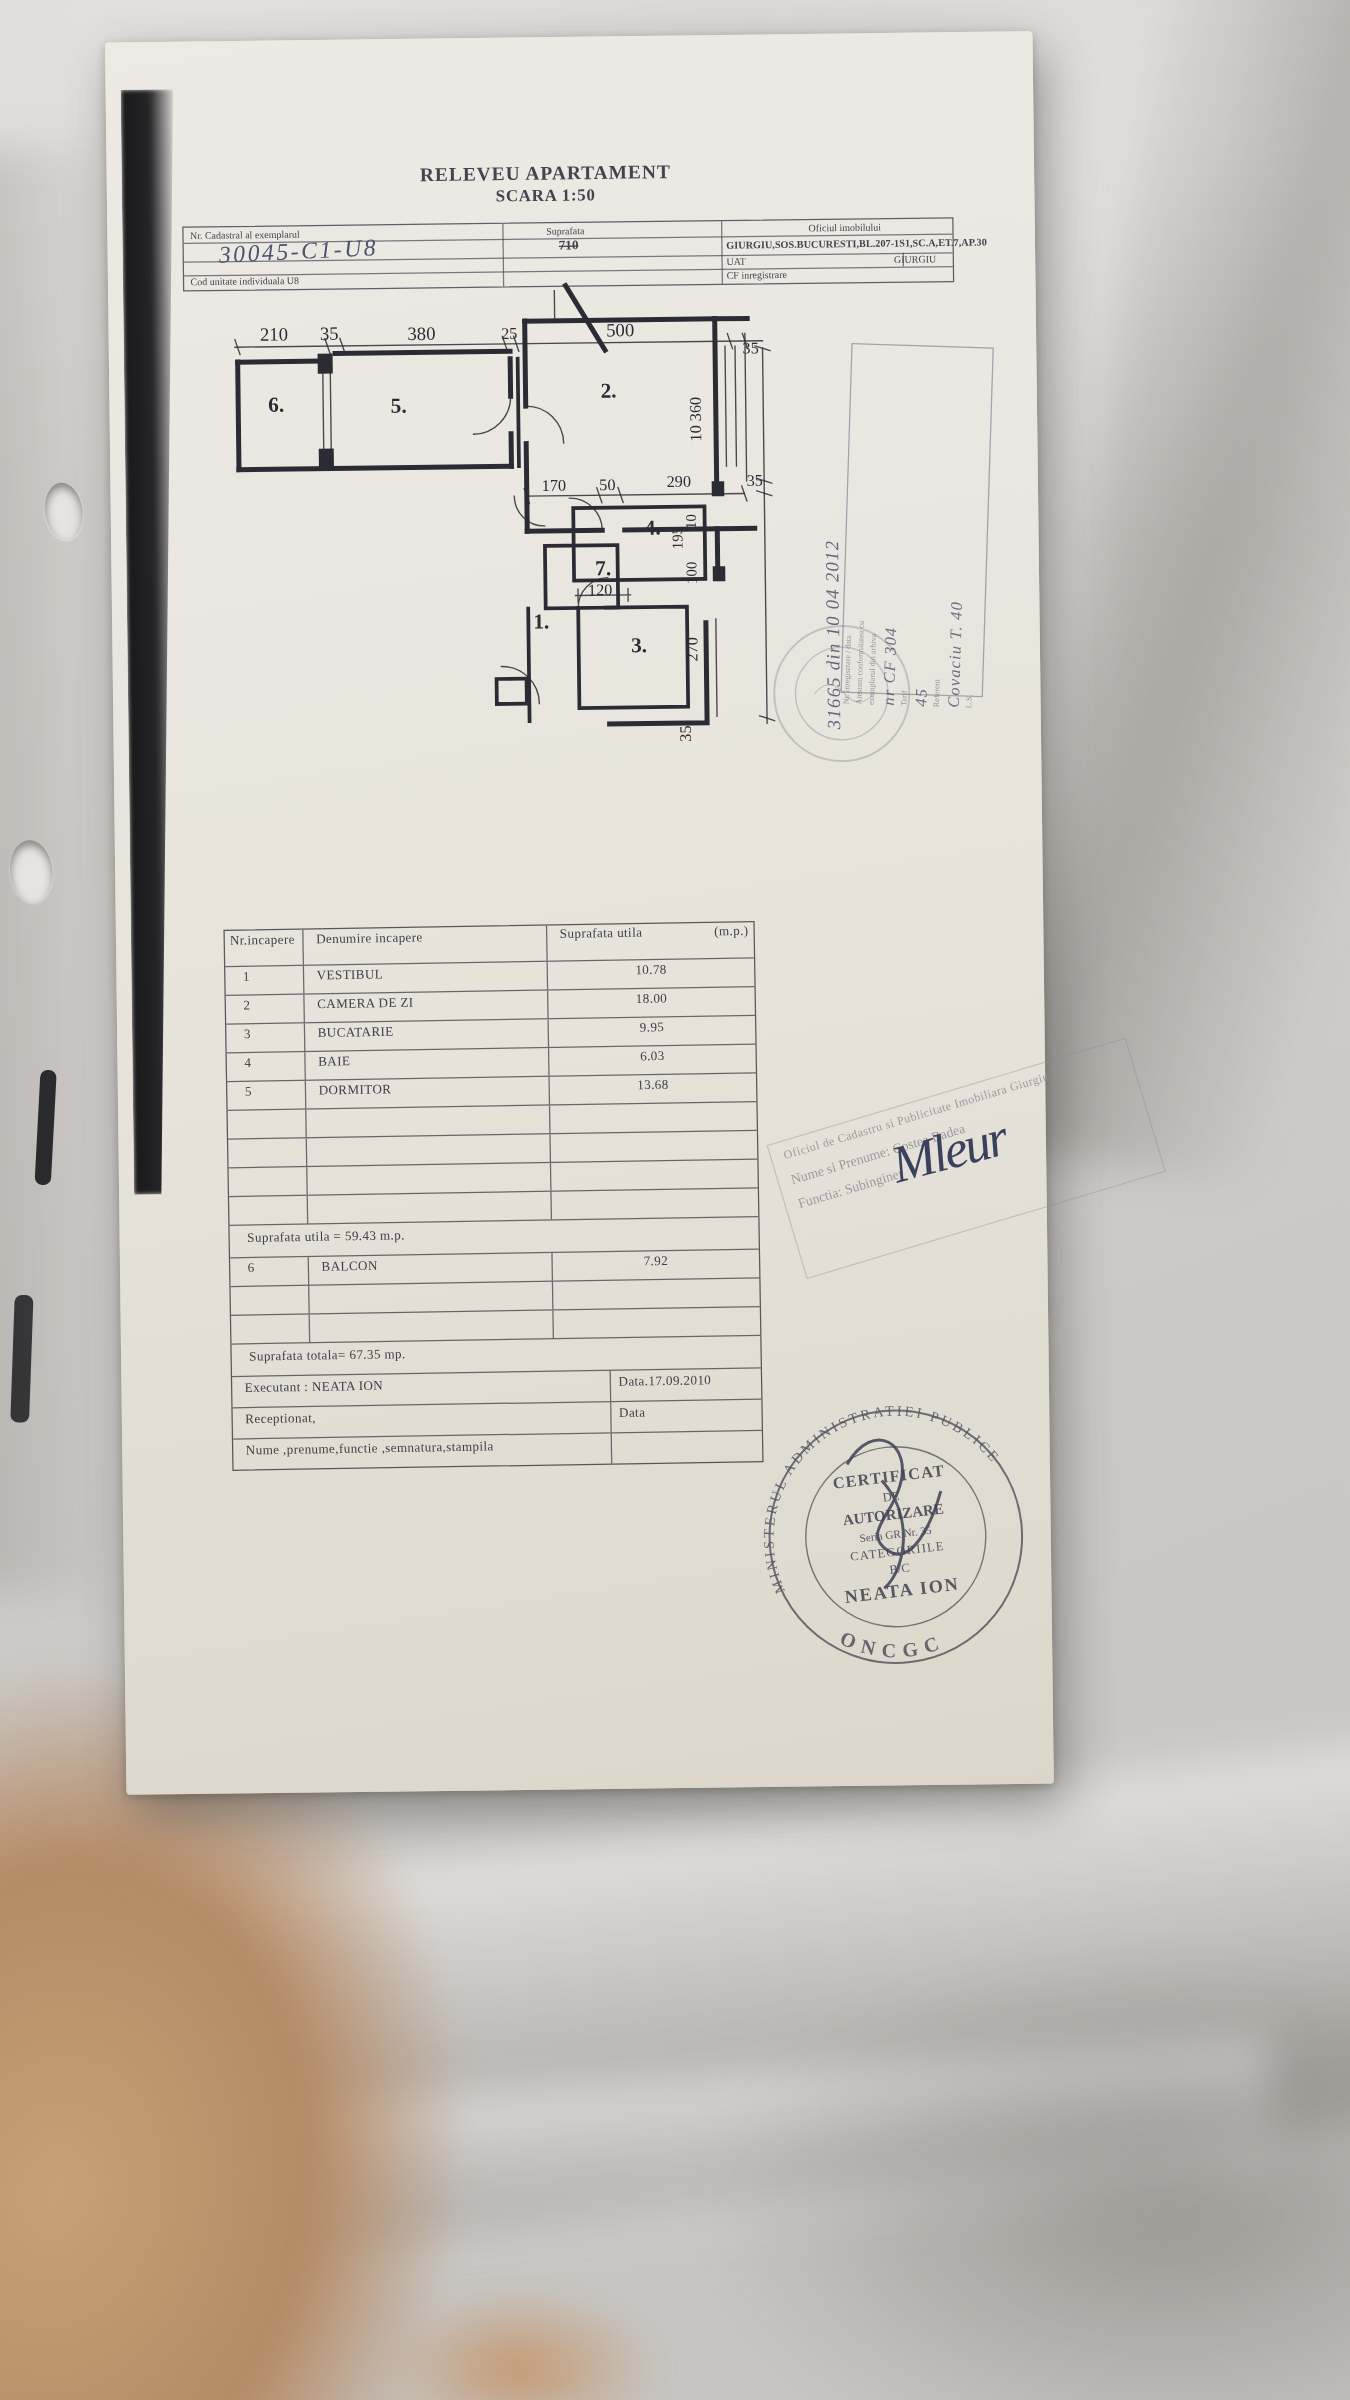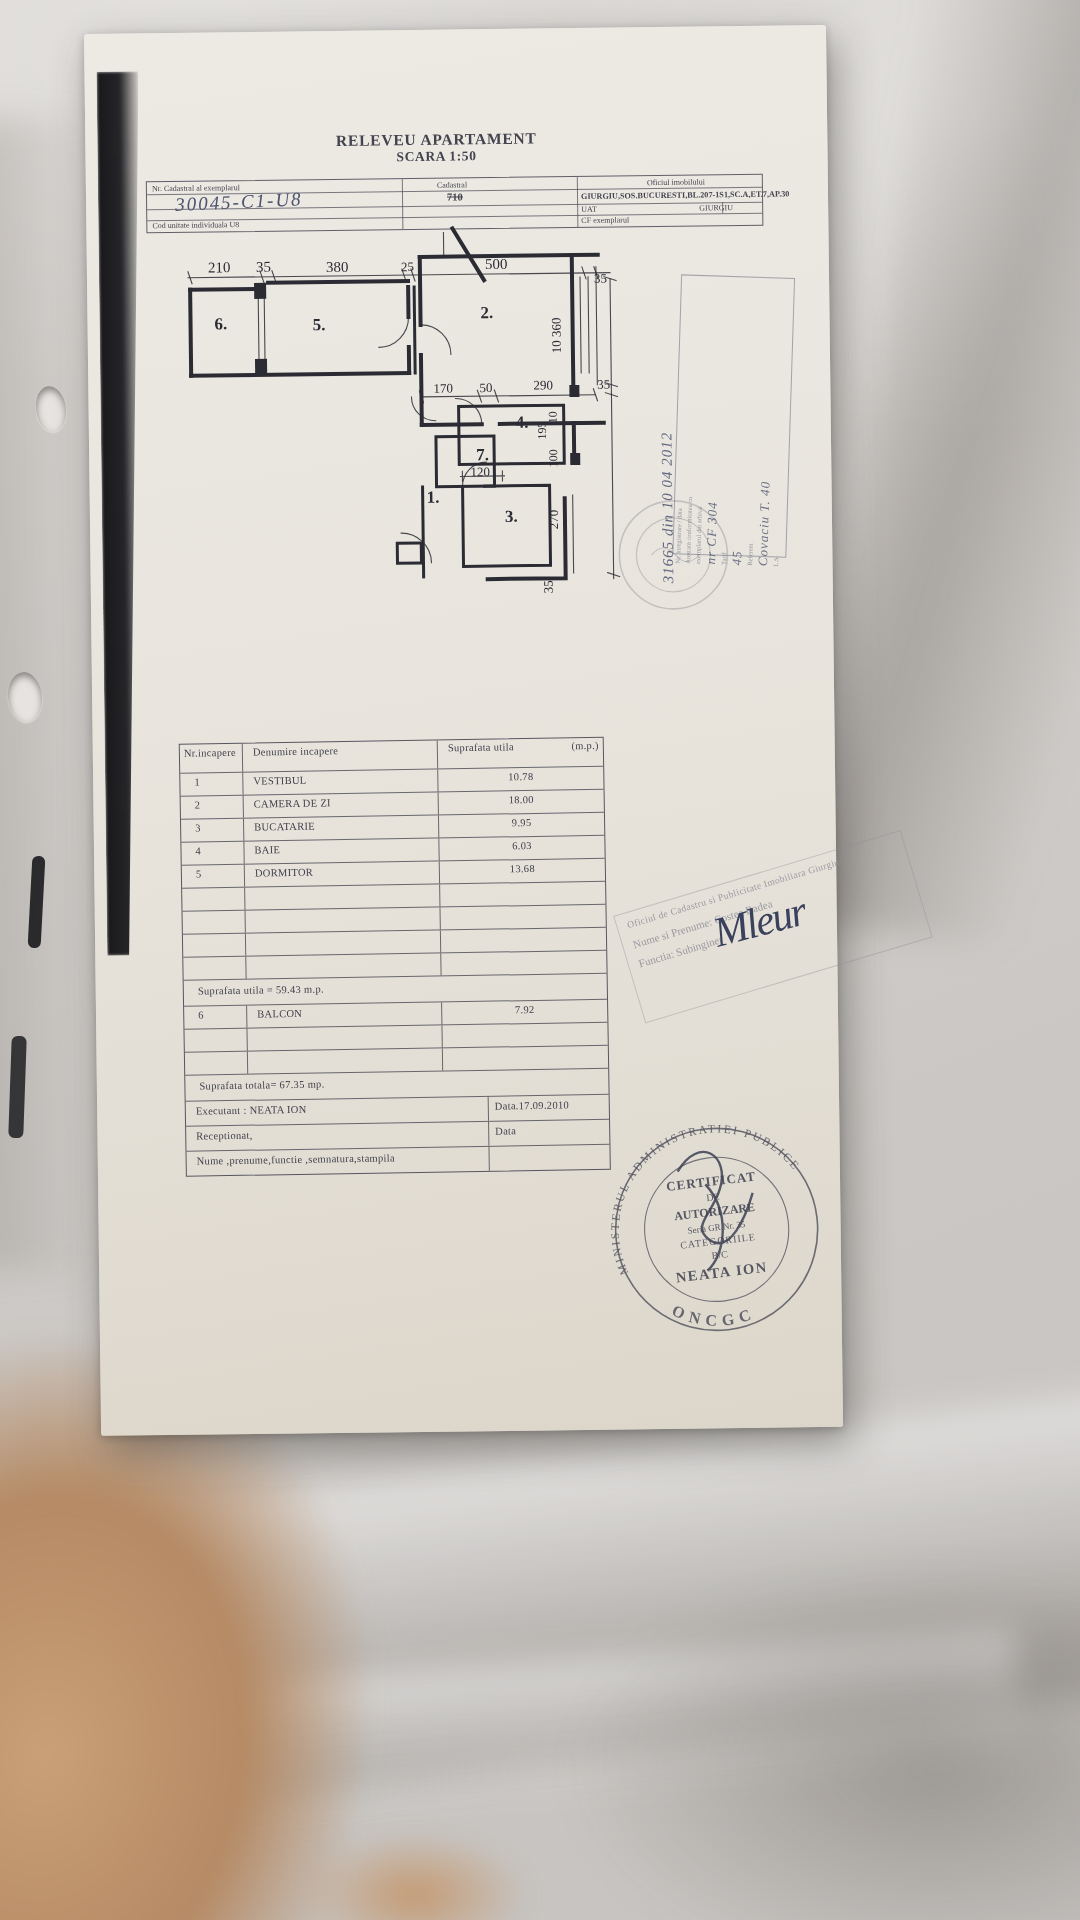--- a/index.html
+++ b/index.html
@@ -126,28 +126,28 @@
 
     <div class="htab print abs">
       <div class="hline" style="top:12px"></div>
       <div class="hline" style="top:27px"></div>
       <div class="hline" style="top:38px"></div>
       <div class="vline" style="left:255px"></div>
       <div class="vline" style="left:430px"></div>
       <div class="vline" style="left:575px;top:27px;height:11px"></div>
       <div class="txt" style="left:5px;top:2px">Nr. Cadastral al exemplarul</div>
       <div class="txt hand hw-cadastral">30045-C1-U8</div>
-      <div class="txt" style="left:290px;top:2px">Cadastral</div>
+      <div class="txt" style="left:290px;top:2px">Suprafata</div>
       <div class="txt" style="left:300px;top:13px;font-weight:bold;font-size:10.5px;text-decoration:line-through">710</div>
       <div class="txt" style="left:500px;top:2px">Oficiul imobilului</div>
       <div class="txt" style="left:434px;top:15px;font-size:8.2px;font-weight:bold">GIURGIU,SOS.BUCURESTI,BL.207-1S1,SC.A,ET.7,AP.30</div>
       <div class="txt" style="left:434px;top:28px">UAT</div>
-      <div class="txt" style="left:552px;top:28px">GIURGIU</div>
+      <div class="txt" style="left:568px;top:28px">GIURGIU</div>
       <div class="txt" style="left:5px;top:39px">Cod unitate individuala U8</div>
-      <div class="txt" style="left:434px;top:39px">CF exemplarul</div>
+      <div class="txt" style="left:434px;top:39px">CF inregistrare</div>
     </div>
 
     <svg class="plan abs" viewBox="0 0 440 480">
       <g stroke="#2b2b34" fill="none" stroke-linecap="square">
         <path class="t" d="M6,50 H428"></path>
         <path class="t" d="M6,44 l4,12 M78,44 l4,12 M90,44 l4,12 M220,44 l4,12 M229,44 l4,12 M400,44 l4,12 M412,44 l4,12"></path>
         <path class="w" d="M271,4 L302,56"></path>
         <path class="t" d="M262,8 V30"></path>
         <path class="w" d="M8,62 V148"></path>
         <path class="w" d="M8,62 H74"></path>

